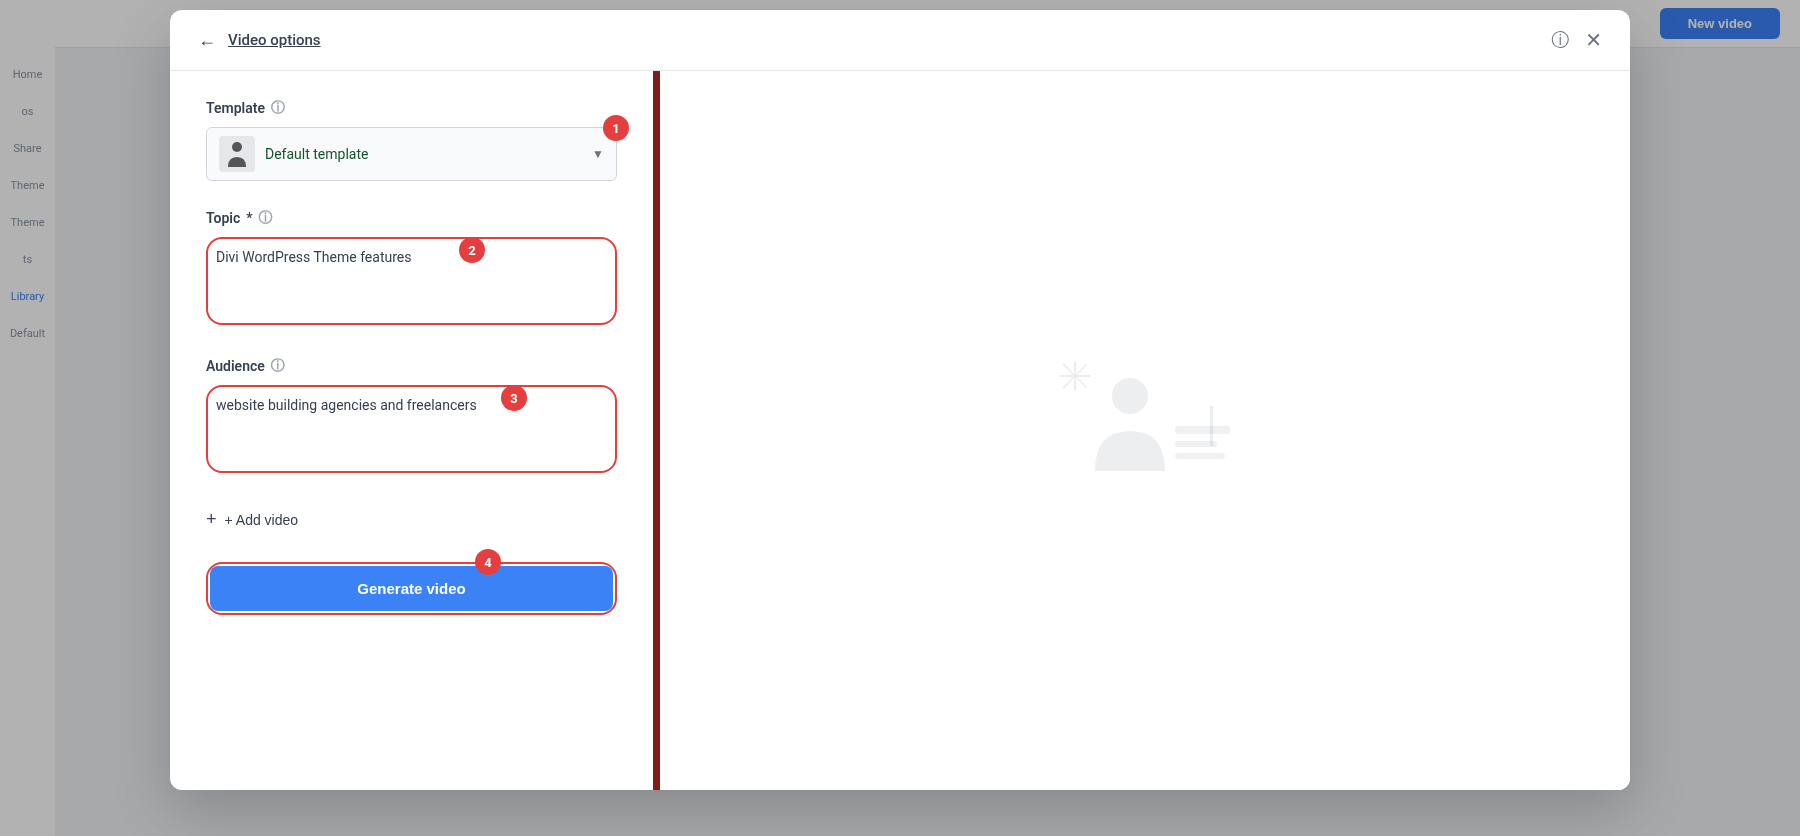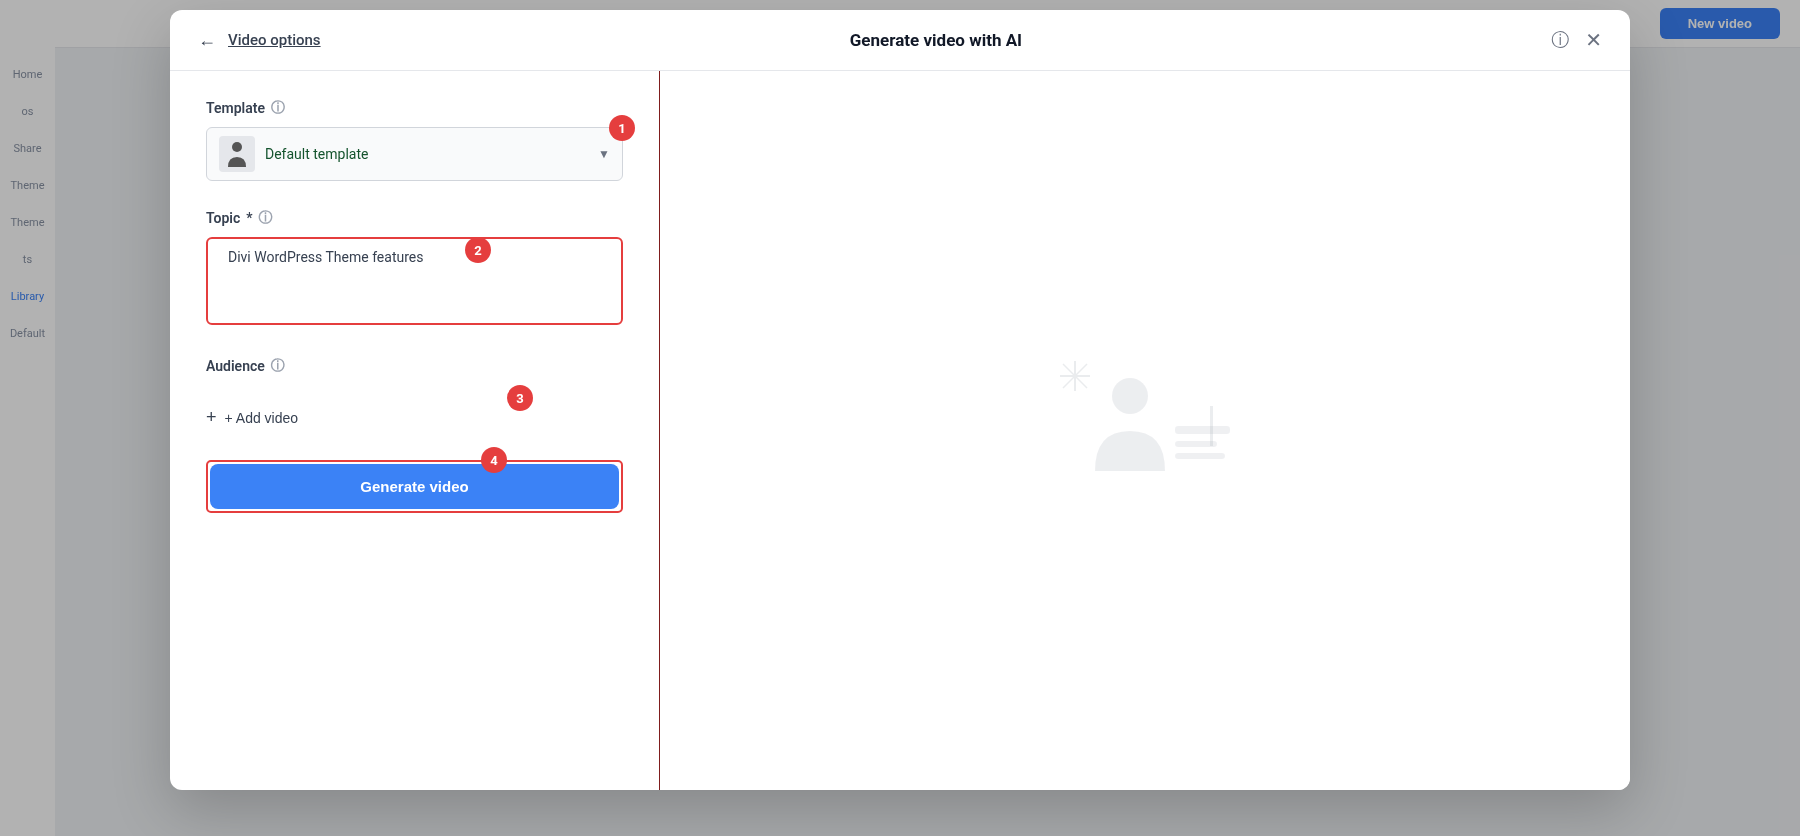--- a/index.html
+++ b/index.html
@@ -151,21 +151,21 @@
     .modal-body {
       display: flex;
       height: calc(780px - 61px);
     }
 
     
     .left-panel {
       width: 490px;
       min-width: 490px;
       padding: 28px 36px;
-      border-right: 1px solid #7f1d1d;
+      border-right: 7px solid #7f1d1d;
       overflow-y: auto;
     }
 
     
     .form-section {
       margin-bottom: 28px;
     }
     .form-label {
       display: flex;
       align-items: center;
@@ -214,22 +214,22 @@
     }
     .dropdown-arrow {
       color: #6b7280;
       font-size: 12px;
     }
 
     
     .form-textarea {
       width: 100%;
       border: 1px solid #d1d5db;
-      border-radius: 6px;
-      padding: 10px 20px;
+      border-radius: 16px;
+      padding: 10px 8px;
       font-size: 14px;
       color: #374151;
       resize: none;
       font-family: inherit;
       min-height: 80px;
       background: #fff;
       outline: none;
     }
 
     
@@ -322,21 +322,20 @@
 <div class="modal-overlay">
   <div class="modal">
 
     <div class="modal-header">
       <div class="modal-header-left">
         <button class="back-btn">
           <span>←</span>
         </button>
         <span class="modal-header-title-section">Video options</span>
       </div>
-      <span class="modal-main-title">Generate video with AI</span>
       <div class="modal-header-right">
         <button class="help-icon-btn">
           <span>ⓘ</span>
         </button>
         <button class="close-btn">
           <span>✕</span>
         </button>
       </div>
     </div>
 
@@ -375,31 +374,32 @@
           <textarea class="form-textarea highlighted" rows="4" style="">Divi WordPress Theme features</textarea>
         </div>
 
         <div class="form-section" style="position:relative;">
           <div class="form-label">
             <span>Audience</span>
             <span class="help-icon">ⓘ</span>
           </div>
           
           <div class="step-badge" style="position:absolute; top:28px; right:90px;">3</div>
+          <textarea class="form-textarea highlighted" rows="4" style="">website building agencies and freelancers</textarea>
         </div>
 
         <button class="add-more-btn">
           <span style="font-size:18px;font-weight:300;">+</span>
           <span>+ Add video</span>
         </button>
 
         <div style="position:relative;">
 
           <div class="step-badge" style="position:absolute; top:-13px; right:116px; z-index:10;">4</div>
-          <div style="border:2px solid #e53e3e; border-radius:5px; padding:2px;">
+          <div style="border:2px solid #e53e3e; border-radius:16px; padding:2px;">
             <button class="generate-btn">Generate video</button>
           </div>
         </div>
 
       </div>
 
       <div class="right-panel">
         <div class="preview-placeholder">
 
           <svg width="200" height="180" viewBox="0 0 200 180" fill="none" xmlns="http://www.w3.org/2000/svg">

